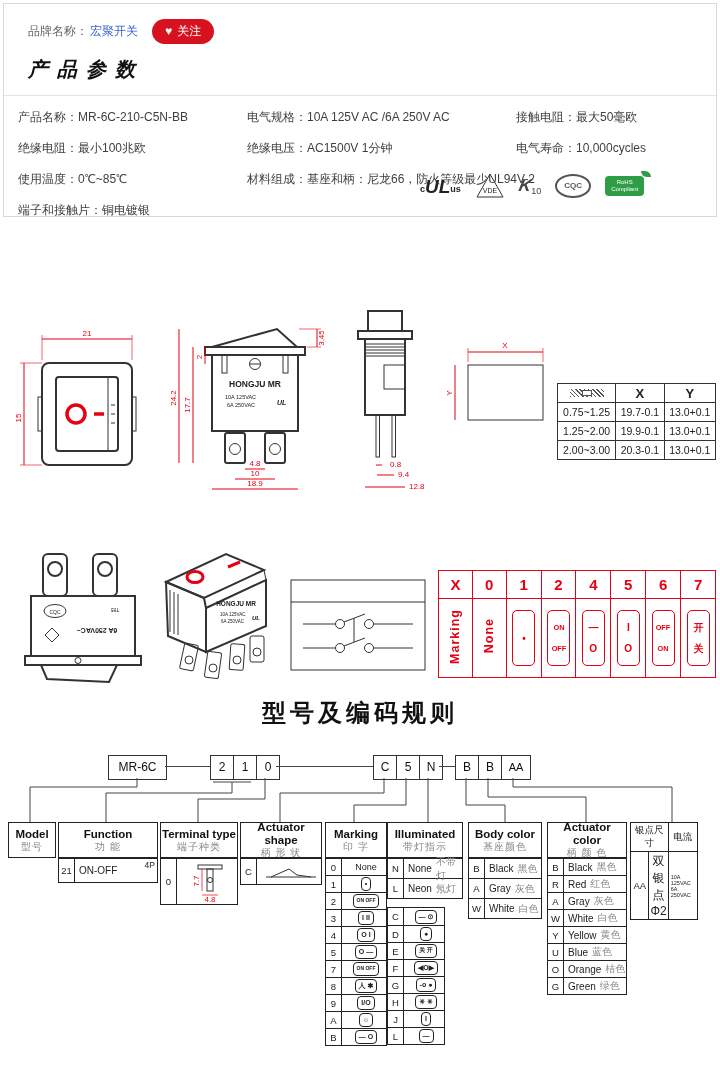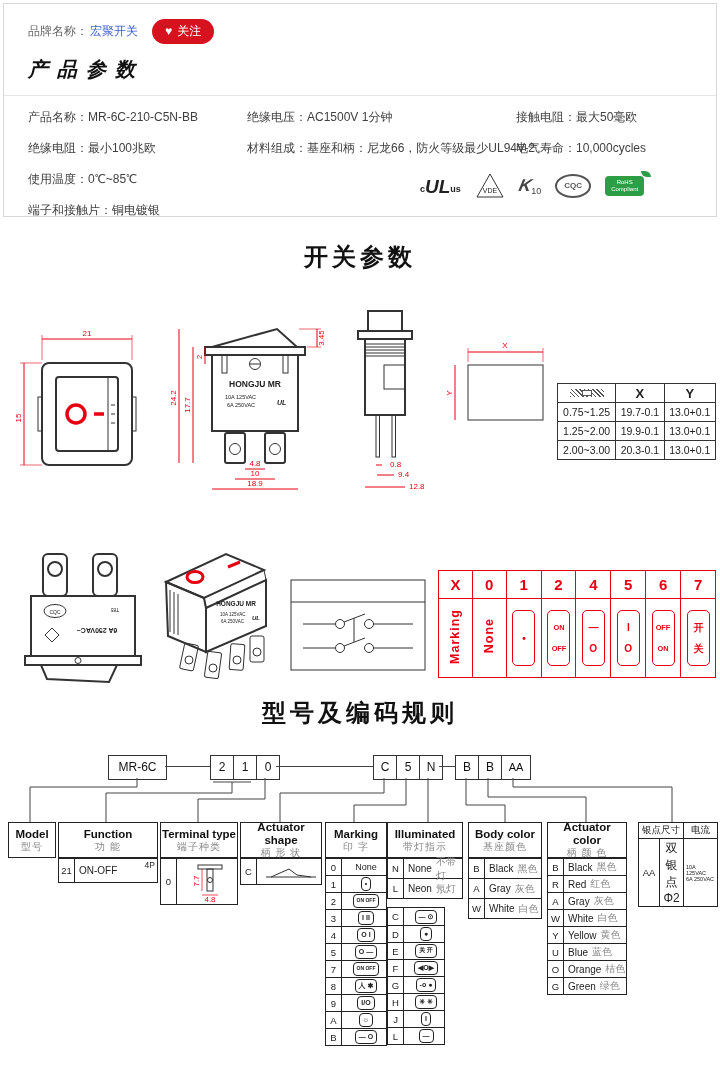--- a/index.html
+++ b/index.html
@@ -77,48 +77,49 @@
   .thead .en{font-size:11.5px;font-weight:bold;color:#111;line-height:13px;}
   .thead .cn{font-size:10px;color:#888;line-height:12px;letter-spacing:1px;}
   .trow{display:flex;align-items:center;box-sizing:border-box;border-top:1px solid #222;}
   .trow:first-of-type{border-top:none;}
   .tcode{width:15px;align-self:stretch;display:flex;align-items:center;justify-content:center;
          border-right:1px solid #222;font-size:9.5px;flex:none;}
   .tval{flex:1;display:flex;align-items:center;justify-content:flex-start;padding-left:4px;gap:4px;overflow:hidden;}
   .tval .cn{color:#888;}
   .pill{border:1px solid #222;border-radius:4px;padding:0 3px;height:12px;line-height:11px;
         font-size:7px;font-weight:bold;white-space:nowrap;display:inline-block;}
-  .silver{left:630px;top:822px;width:80px;border-collapse:collapse;font-size:9.5px;color:#222;position:absolute;margin-left:8px;}
+  .silver{left:630px;top:822px;width:68px;border-collapse:collapse;font-size:9.5px;color:#222;position:absolute;}
   .silver td{border:1px solid #222;text-align:center;padding:1px 1px;}
   .silver .cur{font-size:5.5px;line-height:6px;text-align:left;padding-left:2px;}
 </style>
 </head>
 <body>
 
 <div id="page">
 
   <div class="abs top-card">
     <div class="abs brand-row">
       <span>品牌名称：</span>
       <span class="brand-link">宏聚开关</span>
       <span class="follow-btn">
         <span>♥</span>
         <span>关注</span>
       </span>
     </div>
     <div class="abs prod-title">产品参数</div>
     <div class="abs divider"></div>
 
-    <div class="abs spec-col" style="left:24px;width:228px;">
+    <div class="abs spec-col" style="left:14px;width:228px;">
       <div class="spec-line">产品名称：MR-6C-210-C5N-BB</div>
       <div class="spec-line">绝缘电阻：最小100兆欧</div>
       <div class="spec-line">使用温度：0℃~85℃</div>
       <div class="spec-line">端子和接触片：铜电镀银</div>
     </div>
     <div class="abs spec-col" style="left:243px;width:270px;">
+      <div class="spec-line">电气规格：10A 125V AC /6A 250V AC</div>
       <div class="spec-line">绝缘电压：AC1500V 1分钟</div>
       <div class="spec-line">材料组成：基座和柄：尼龙66，防火等级最少UL94V-2</div>
     </div>
     <div class="abs spec-col" style="left:512px;width:200px;">
       <div class="spec-line">接触电阻：最大50毫欧</div>
       <div class="spec-line">电气寿命：10,000cycles</div>
     </div>
 
     <div class="abs certs">
       <span class="cert-ul">
@@ -135,21 +136,20 @@
           <i>10</i>
       </span>
       <span class="cert-cqc">CQC</span>
       <span class="cert-rohs">
         <span>RoHS</span><br>
         <span>Compliant</span>
       </span>
     </div>
   </div>
 
-  <div class="abs sec-title" style="top:241px;">开关参数</div>
 
   <svg class="abs" style="left:12px;top:325px;" width="152" height="162" viewBox="0 0 152 162">
     <line x1="30" y1="14" x2="120" y2="14" class="red"></line>
     <line x1="30" y1="10" x2="30" y2="35" class="red" stroke-width="0.6"></line>
     <line x1="120" y1="10" x2="120" y2="35" class="red" stroke-width="0.6"></line>
     <text x="75" y="11" text-anchor="middle" class="dim">21</text>
     <line x1="12" y1="38" x2="12" y2="140" class="red"></line>
     <line x1="8" y1="38" x2="30" y2="38" class="red" stroke-width="0.6"></line>
     <line x1="8" y1="140" x2="30" y2="140" class="red" stroke-width="0.6"></line>
     <text x="9" y="93" text-anchor="middle" class="dim" transform="rotate(-90 9 93)">15</text>

